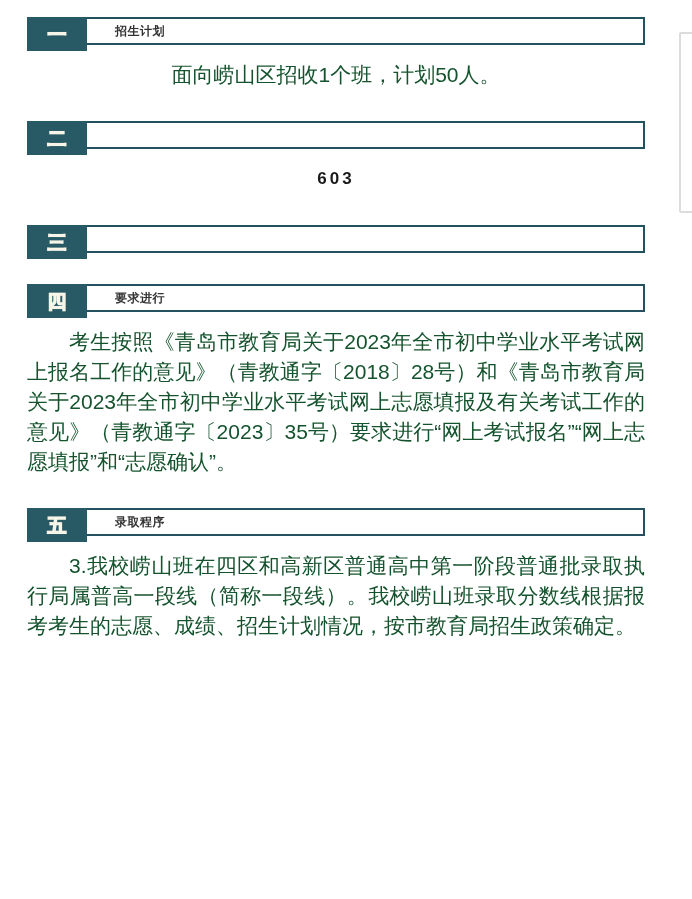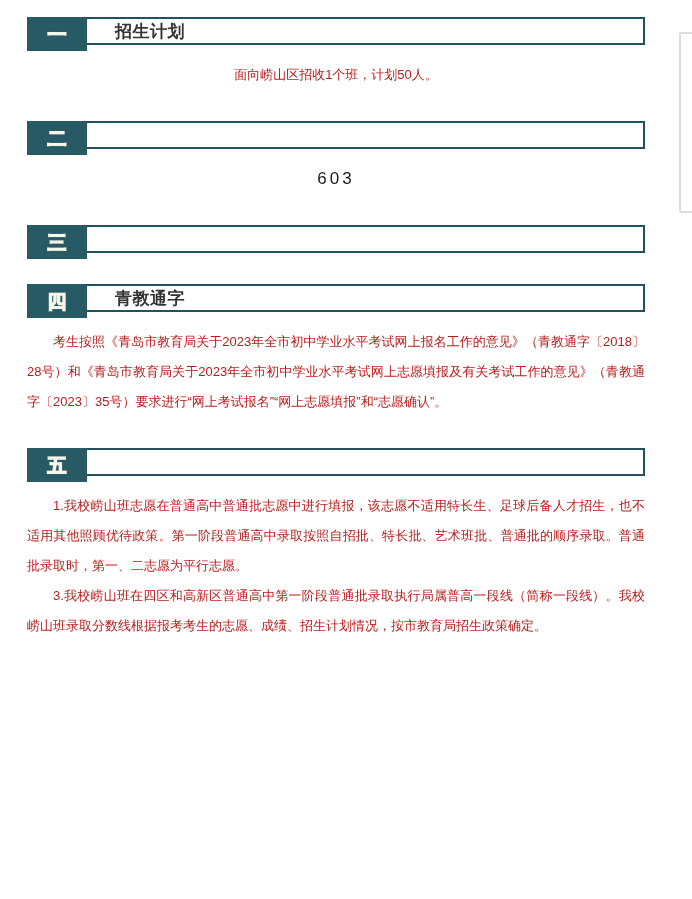--- a/index.html
+++ b/index.html
@@ -29,37 +29,37 @@
   }
   .section-num {
     font-size:19px; line-height:1;
     font-weight:700;
     color:#4d83ad;
     -webkit-text-stroke:1.2px #f7f5e8;
     text-shadow:0 0 1px #f7f5e8;
   }
   .section-title {
     padding-left:86px;
-    font-size:17px; font-weight:700; color:#333333;
+    font-size:12px; font-weight:700; color:#333333;
     letter-spacing:0.5px;
     white-space:nowrap;
   }
   .section-body { margin-top:15px; }
   .section-body p {
-    font-size:13px; line-height:30px;
+    font-size:21px; line-height:30px;
     text-align:justify;
     text-indent:2em;
-    color:#b91c1c;
+    color:#14532d;
   }
   .section-body.centered p {
     text-align:center; text-indent:0;
   }
   .section-body.code p {
     text-align:center; text-indent:0;
-    font-weight:400; color:#1a1a1a;
+    font-weight:700; color:#1a1a1a;
     letter-spacing:3px; font-size:17px;
   }
   .side-panel {
     position:absolute; left:679px; top:32px;
     width:48px; height:181px;
     border:2px solid #dcdcdc;
     border-radius:2px;
     background:#ffffff;
   }
 </style>
@@ -97,34 +97,34 @@
         <span class="section-num">三</span>
       </div>
     </div>
   </div>
 
   <div class="doc-section">
     <div class="section-header">
       <div class="section-badge">
         <span class="section-num">四</span>
       </div>
-      <span class="section-title">青教通字</span>
+      <span class="section-title">要求进行</span>
     </div>
     <div class="section-body">
       <p>考生按照《青岛市教育局关于2023年全市初中学业水平考试网上报名工作的意见》（青教通字〔2018〕28号）和《青岛市教育局关于2023年全市初中学业水平考试网上志愿填报及有关考试工作的意见》（青教通字〔2023〕35号）要求进行“网上考试报名”“网上志愿填报”和“志愿确认”。</p>
     </div>
   </div>
 
   <div class="doc-section">
     <div class="section-header">
       <div class="section-badge">
         <span class="section-num">五</span>
       </div>
+      <span class="section-title">录取程序</span>
     </div>
     <div class="section-body">
-      <p>1.我校崂山班志愿在普通高中普通批志愿中进行填报，该志愿不适用特长生、足球后备人才招生，也不适用其他照顾优待政策。第一阶段普通高中录取按照自招批、特长批、艺术班批、普通批的顺序录取。普通批录取时，第一、二志愿为平行志愿。</p>
       <p>3.我校崂山班在四区和高新区普通高中第一阶段普通批录取执行局属普高一段线（简称一段线）。我校崂山班录取分数线根据报考考生的志愿、成绩、招生计划情况，按市教育局招生政策确定。</p>
     </div>
   </div>
 
 </div>
 
 <div class="side-panel"></div>
 
 </body></html>

